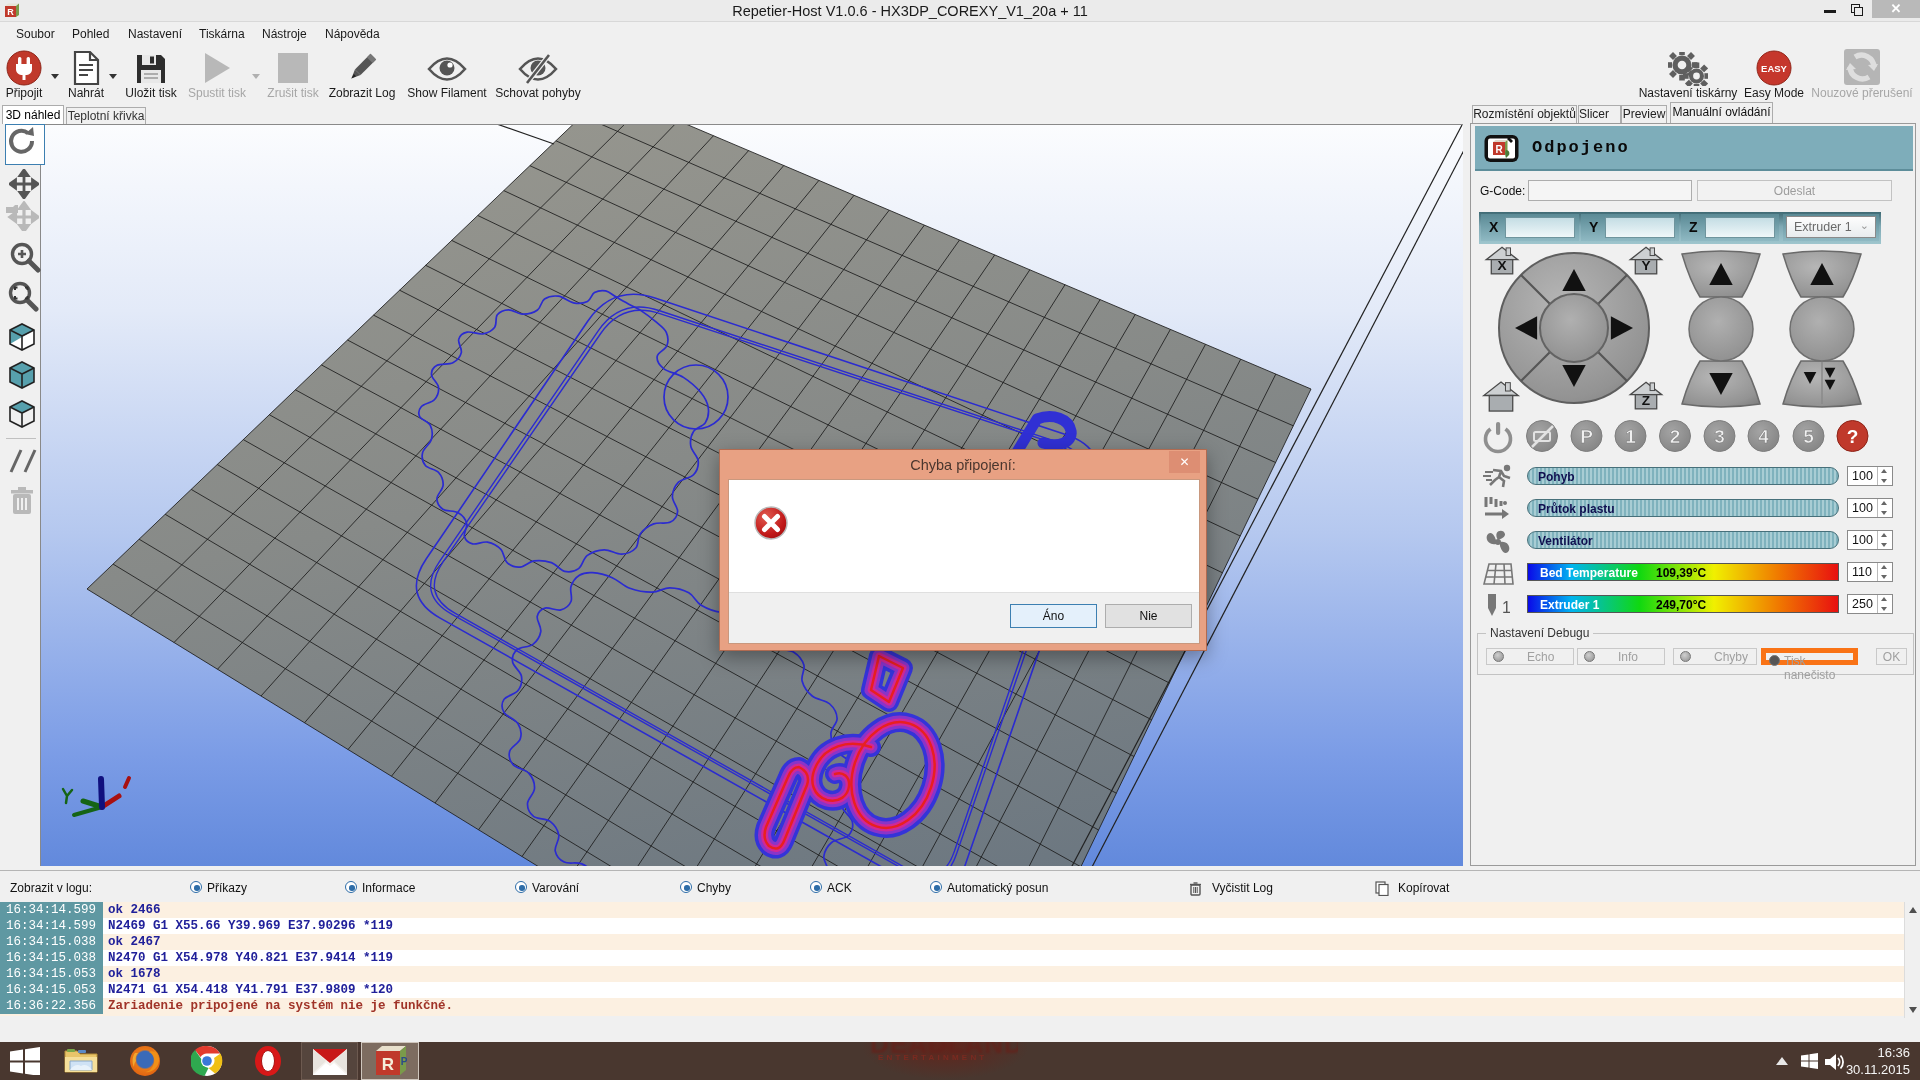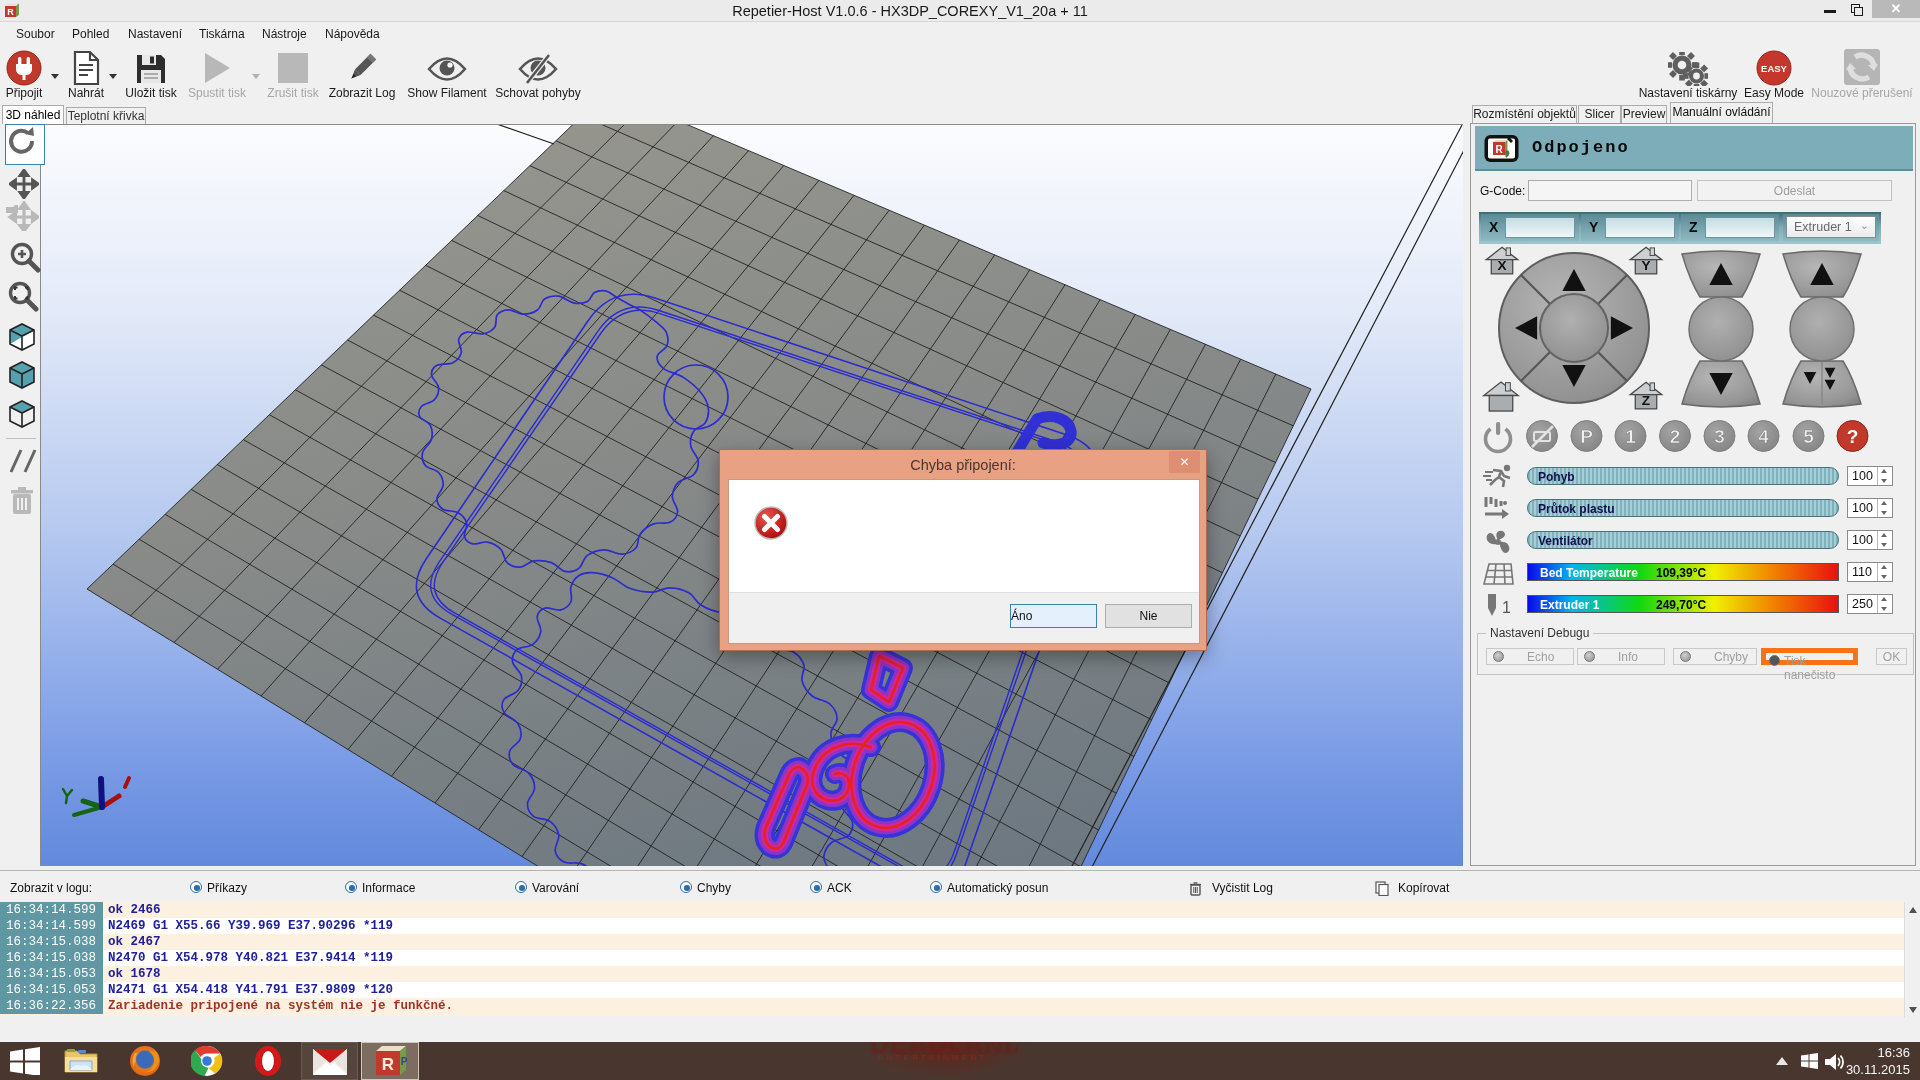--- a/index.html
+++ b/index.html
@@ -272,21 +272,21 @@
           <rect x="4" y="8" width="18" height="20" rx="2" fill="#b9b9b9"></rect>
           <rect x="2" y="4" width="22" height="3.5" fill="#b9b9b9"></rect>
           <rect x="9" y="1" width="8" height="3" fill="#b9b9b9"></rect>
           <path d="M9 12v12M13 12v12M17 12v12" stroke="#f0f0f0" stroke-width="2"></path>
         </svg></div>
       <div class="abs" style="left:6px;top:314px;width:30px;height:1px;background:#c0c0c0"></div>
     </div>
 
 <div class="abs" style="left:1468px;top:102px;width:452px;height:21px;background:#f0f0f0">
 <div class="abs" style="left:4px;top:3px;width:105px;height:18px;background:#f0f0f0;border:1px solid #acacac;border-bottom:none;font-size:12px;text-align:center;line-height:17px;color:#222">Rozmístění objektů</div>
-<div class="abs" style="left:110px;top:3px;width:43px;height:18px;background:#f0f0f0;border:1px solid #acacac;border-bottom:none;font-size:12px;text-align:center;line-height:17px;color:#222">Slicer</div>
+<div class="abs" style="left:110px;top:3px;width:43px;height:18px;background:#f0f0f0;border:1px solid #acacac;border-bottom:none;font-size:12px;line-height:17px;color:#222">Slicer</div>
 <div class="abs" style="left:153px;top:3px;width:46px;height:18px;background:#f0f0f0;border:1px solid #acacac;border-bottom:none;font-size:12px;text-align:center;line-height:17px;color:#222">Preview</div>
 <div class="abs" style="left:202px;top:0;width:103px;height:21px;background:#f0f0f0;border:1px solid #acacac;border-bottom:none;font-size:12px;text-align:center;line-height:19px;color:#111">Manuální ovládání</div>
 </div>
 
 <div class="abs" style="left:1470px;top:123px;width:446px;height:743px;background:#f0f0f0;border:1px solid #9a9a9a">
   <div class="abs" style="left:4px;top:2px;width:438px;height:45px;background:#7eadba;border-bottom:2px solid #5d8d9a">
     <div class="abs" style="left:9px;top:6px"><svg width="35" height="33" viewBox="0 0 35 33" style="" xmlns="http://www.w3.org/2000/svg">
             <rect x="0.5" y="3" width="34" height="27" rx="6" fill="#111"></rect>
             <rect x="4" y="6.5" width="27" height="20" rx="2" fill="#fff"></rect>
 <rect x="9" y="10" width="12" height="13" fill="#c0392b"></rect>
@@ -517,21 +517,21 @@
               <radialGradient id="er" cx="0.35" cy="0.3" r="0.95">
                 <stop offset="0" stop-color="#e05a50"></stop>
                 <stop offset="0.6" stop-color="#c01818"></stop>
                 <stop offset="1" stop-color="#900808"></stop>
               </radialGradient>
             </defs>
 <circle cx="17" cy="17" r="16" fill="url(#er)" stroke="#b9b9b9" stroke-width="1.5"></circle>
 <path d="M10.5 10.5L23.5 23.5M23.5 10.5L10.5 23.5" stroke="#fff" stroke-width="5" stroke-linecap="round"></path>
           </svg></div>
     <div class="abs" style="left:0;top:112px;width:470px;height:51px;background:#f0f0f0;border-top:1px solid #dfdfdf">
-      <div class="abs" style="left:281px;top:11px;width:87px;height:24px;background:#e4f0fb;border:1px solid #3c7fb1;text-align:left;font-size:12px;line-height:22px;color:#111">Áno</div>
+      <div class="abs" style="left:281px;top:11px;width:87px;height:24px;background:#e4f0fb;border:1px solid #3c7fb1;text-align:center;font-size:12px;line-height:22px;color:#111">Áno</div>
       <div class="abs" style="left:376px;top:11px;width:87px;height:24px;background:#e1e1e1;border:1px solid #adadad;text-align:center;font-size:12px;line-height:22px;color:#111">Nie</div>
     </div>
   </div>
 </div>
 
 <div class="abs" style="left:0;top:870px;width:1920px;height:32px;background:#f0f0f0;border-top:1px solid #b5b5b5">
   <span class="abs" style="left:10px;top:10px;font-size:12px;color:#111">Zobrazit v logu:</span>
   <div class="abs" style="left:190px;top:10px;width:12px;height:12px;border-radius:50%;background:#fff;border:1.5px solid #2e6da8"></div>
     <div class="abs" style="left:194px;top:14px;width:5.5px;height:5.5px;border-radius:50%;background:#2e6da8"></div>
     <span class="abs" style="left:207px;top:10px;font-size:12px;color:#111">Příkazy</span>

